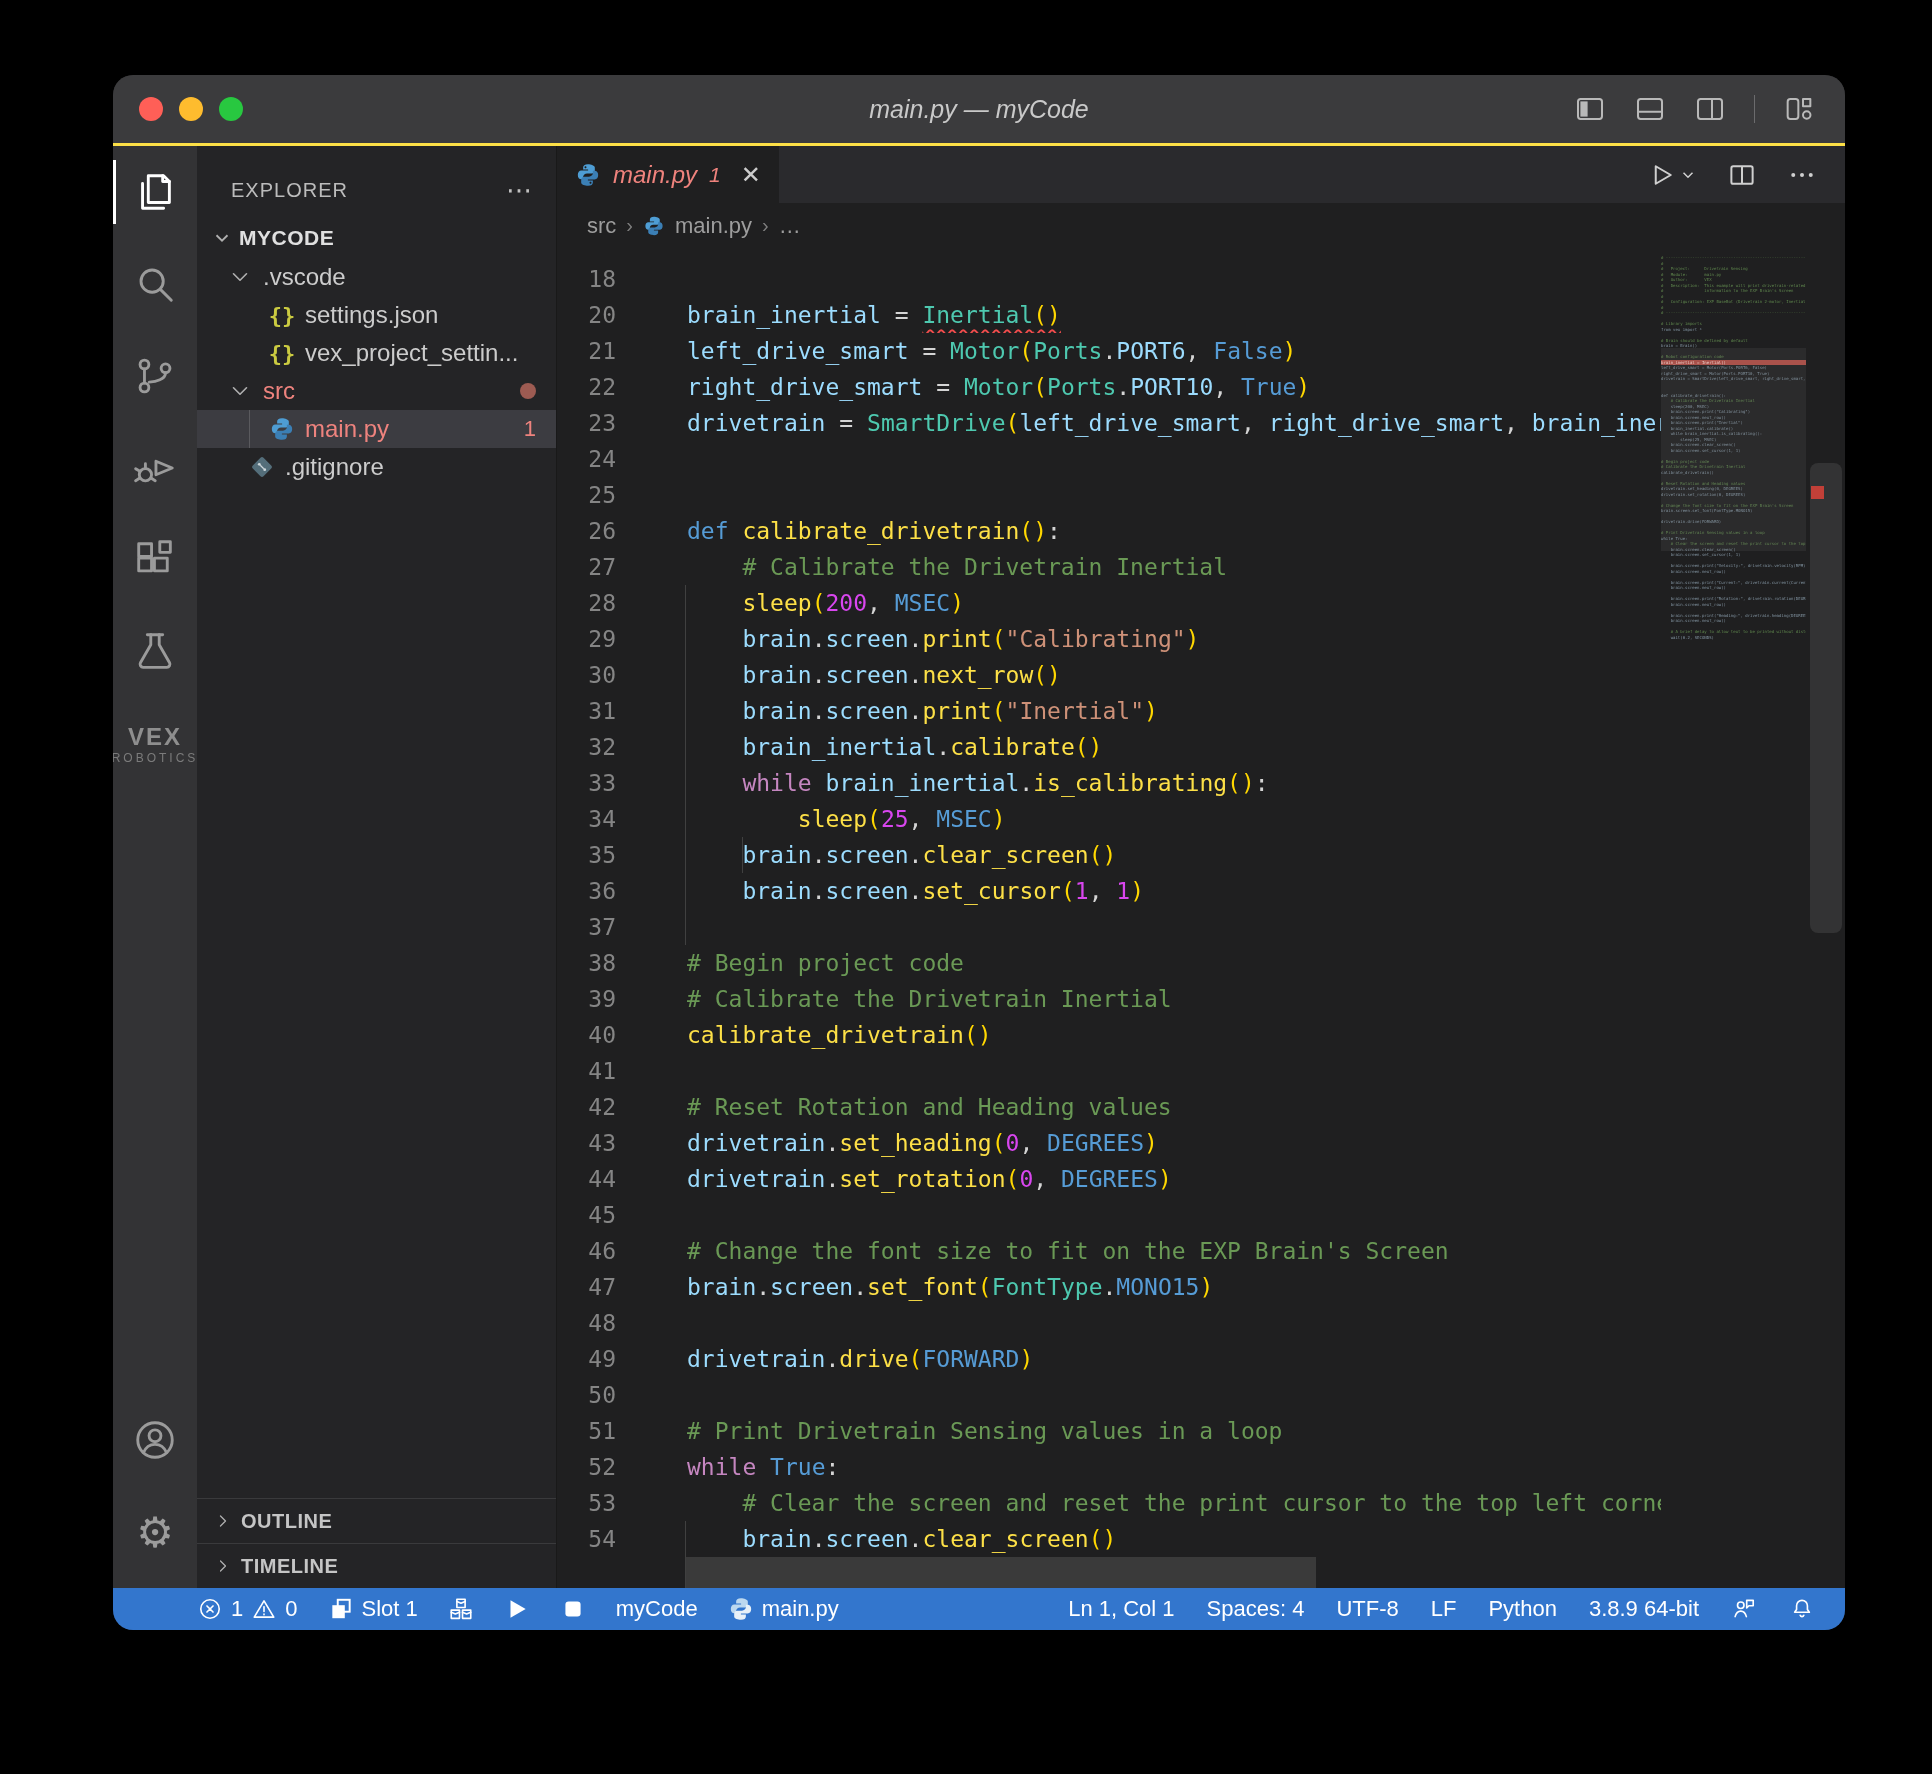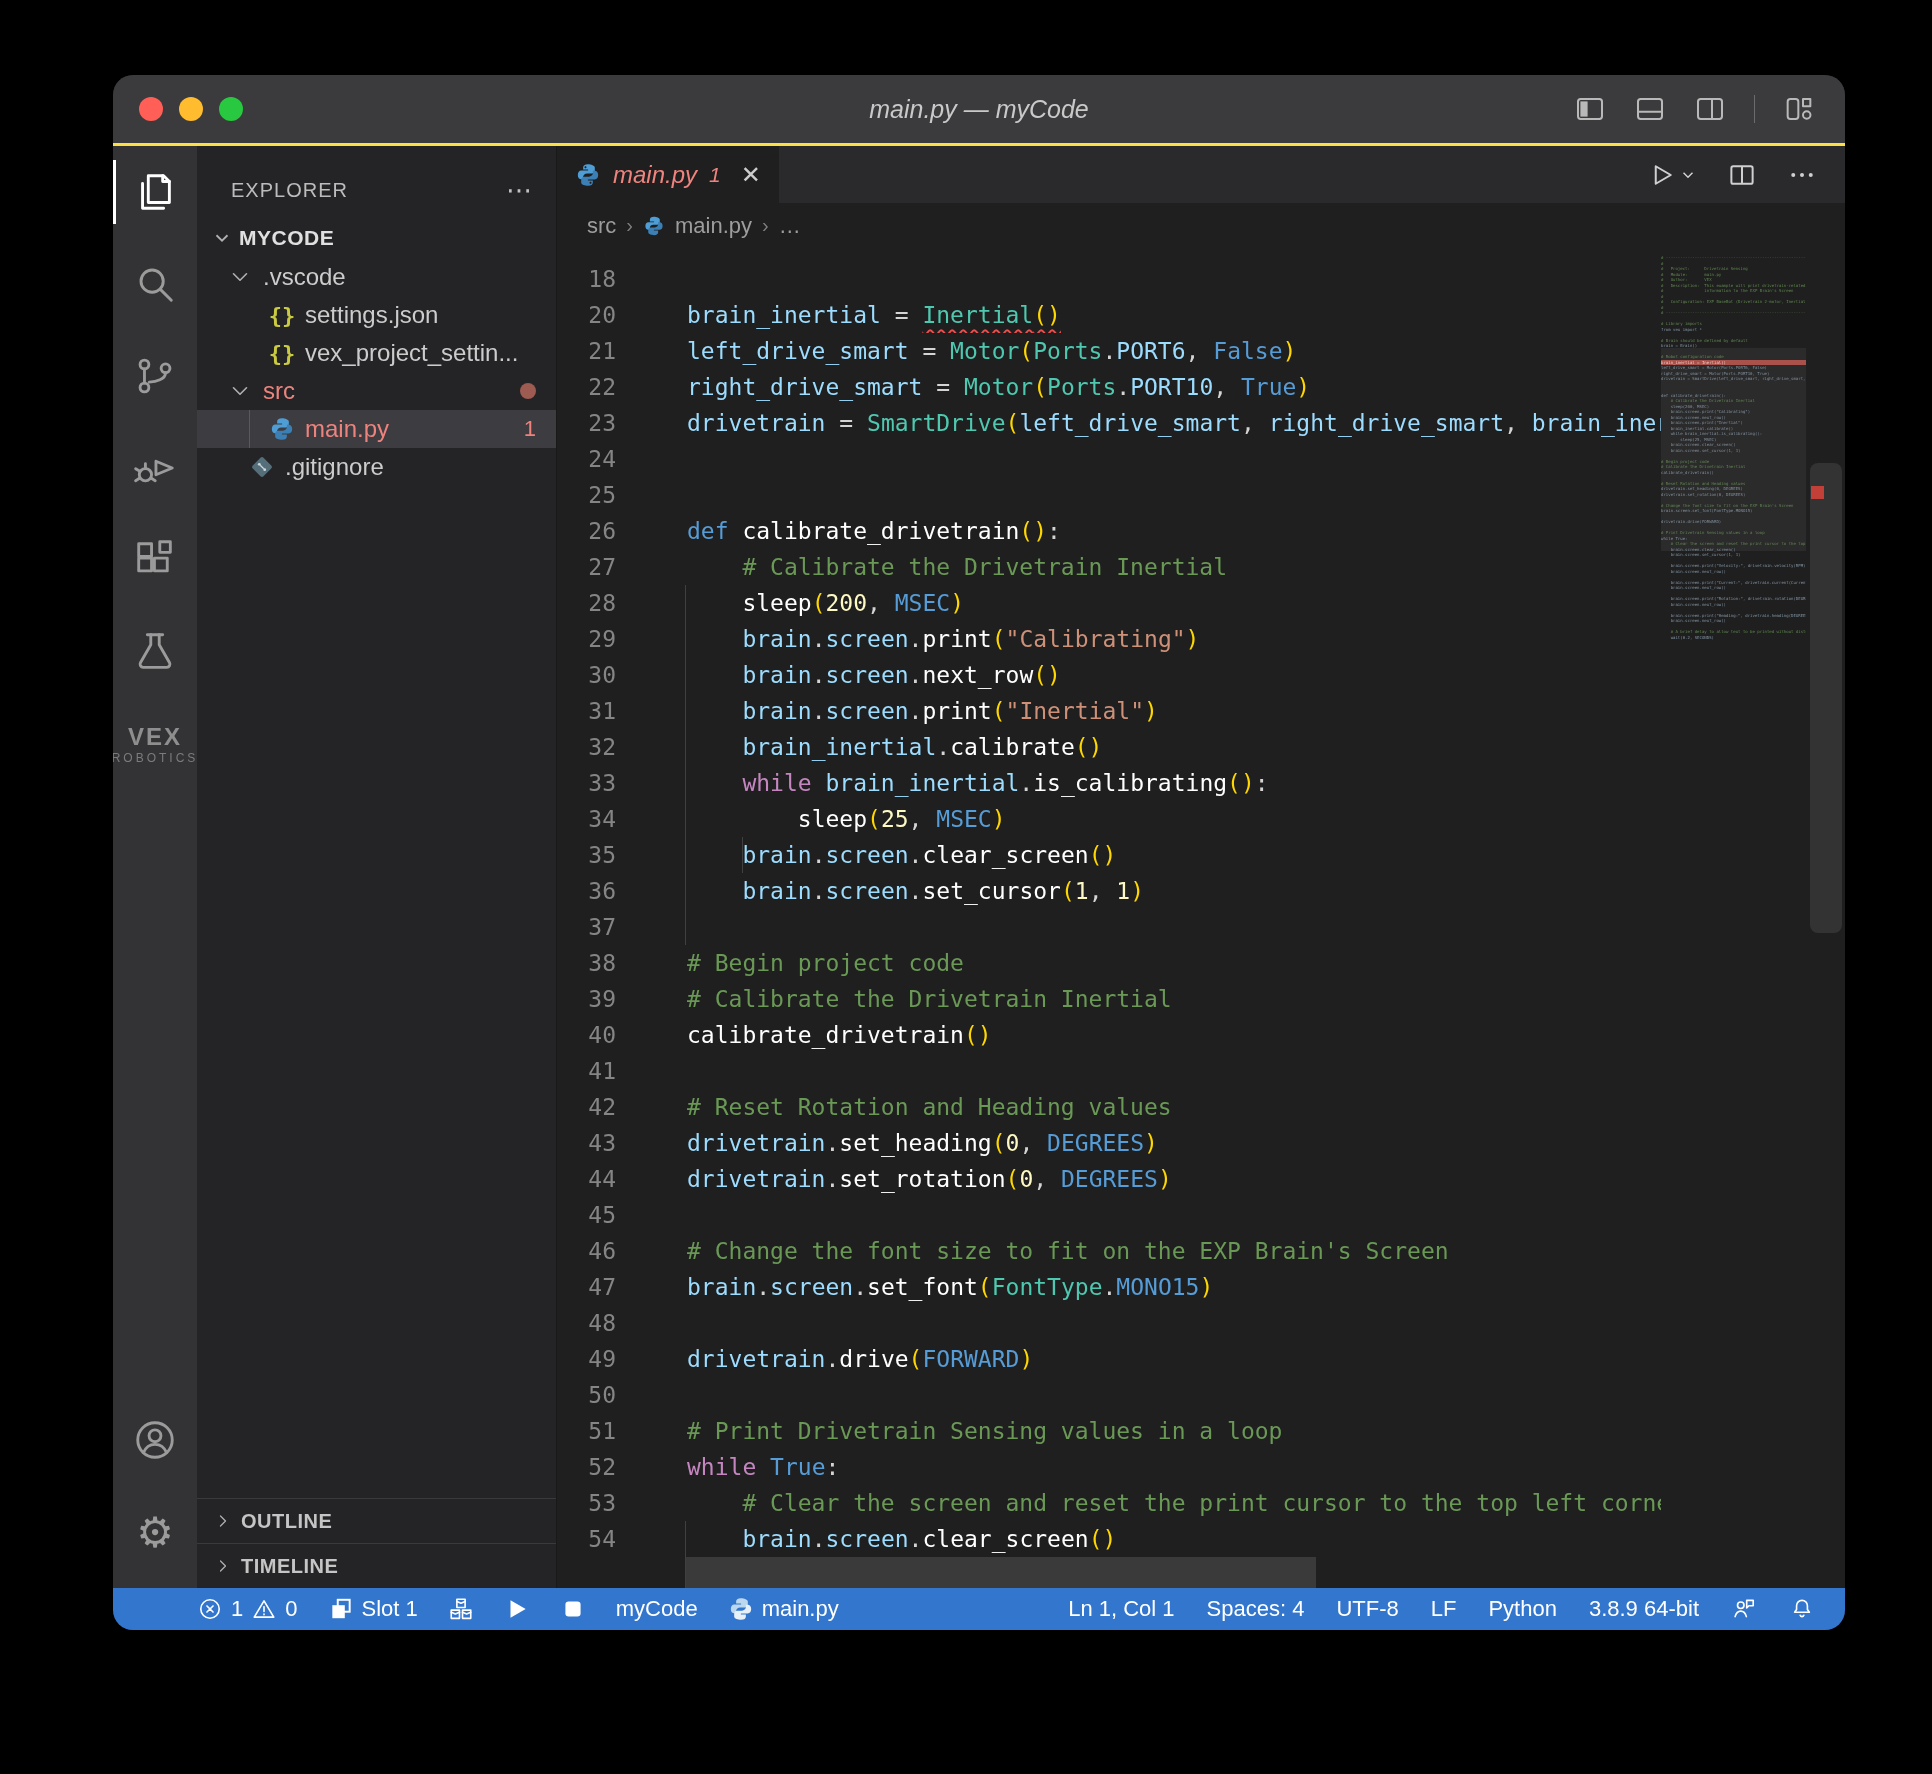--- a/index.html
+++ b/index.html
@@ -57,22 +57,22 @@
   .run-group{display:flex;align-items:center;gap:2px;}
   .breadcrumbs{height:45px;display:flex;align-items:center;gap:10px;padding-left:30px;color:#9d9d9d;font-size:22px;flex:none;}
   .breadcrumbs .bsep{color:#7e7e7e;font-size:20px;}
   .breadcrumbs .pyicon{width:22px;height:22px;}
   
   .code-area{flex:1;position:relative;overflow:hidden;font-family:"DejaVu Sans Mono",monospace;}
   .code-lines{position:absolute;inset:0;padding-top:13px;width:1104px;overflow:hidden;z-index:2;}
   .crow{display:flex;height:36px;line-height:36px;font-size:23px;white-space:pre;}
   .gut{width:130px;flex:none;text-align:right;padding-right:71px;box-sizing:border-box;color:#858585;}
   .ctext{flex:1;min-width:0;overflow:hidden;white-space:pre;}
-  .tkv{color:#9CDCFE}.tkw{color:#d4d4d4}.tkt{color:#4EC9B0}.tkf{color:#ffffff}.tkk{color:#569CD6}
-  .tkc{color:#C586C0}.tkn{color:#fef9c3}.tks{color:#CE9178}.tkb{color:#FFD700}.tkcm{color:#6A9955}
+  .tkv{color:#9CDCFE}.tkw{color:#d4d4d4}.tkt{color:#4EC9B0}.tkf{color:#fde047}.tkk{color:#569CD6}
+  .tkc{color:#C586C0}.tkn{color:#d946ef}.tks{color:#CE9178}.tkb{color:#FFD700}.tkcm{color:#6A9955}
   .err{text-decoration:underline;text-decoration-style:wavy;text-decoration-color:#f14c4c;text-decoration-thickness:2px;text-underline-offset:6px;}
   .hl-line{position:absolute;left:129px;top:1309px;width:630px;height:36px;background:#3a3a3a;z-index:0;}
   .iguide{position:absolute;width:1px;background:#404040;z-index:1;}
   .g1{left:128px;top:337px;height:360px;}
   .g2{left:185px;top:589px;height:36px;}
   .g3{left:128px;top:1273px;height:70px;}
   
   .minimap{position:absolute;left:1104px;top:7px;width:145px;bottom:0;overflow:hidden;z-index:3;font-size:4px;line-height:5.5px;font-family:"DejaVu Sans Mono",monospace;white-space:pre;}
   .mline{height:5.5px;overflow:hidden;color:#93a8b8;opacity:.85;}
   .mline.cm{color:#6A9955;}

